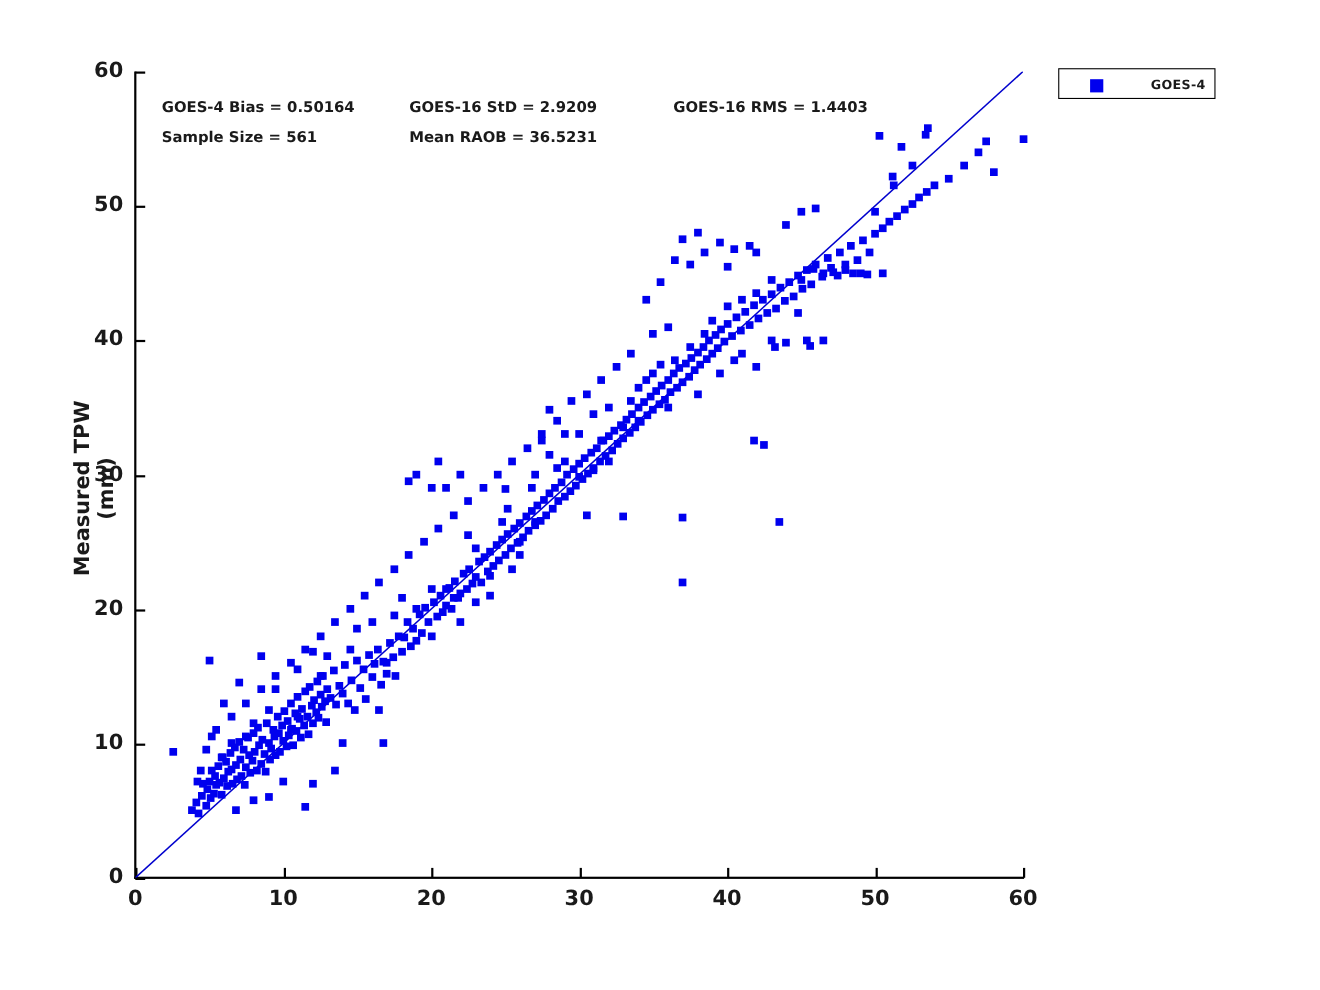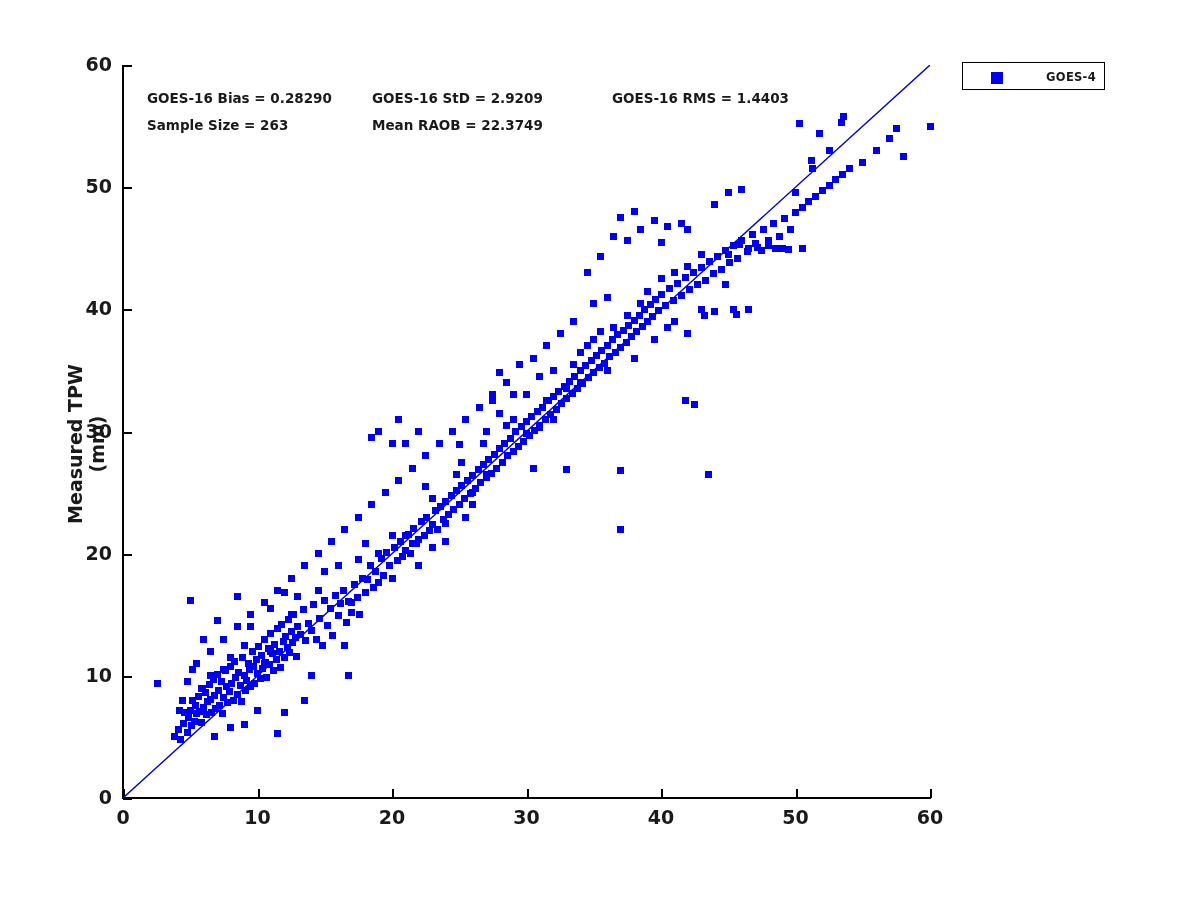--- a/index.html
+++ b/index.html
@@ -645,25 +645,25 @@
         <div class="pt" style="left: 366.375px; top: 332.458px; background: rgb(0, 0, 238);"></div>
         <div class="pt" style="left: 356.96px; top: 375.217px; background: rgb(0, 0, 238);"></div>
         <div class="pt" style="left: 335.44px; top: 393.542px; background: rgb(0, 0, 238);"></div>
         <div class="pt" style="left: 330.06px; top: 405.758px; background: rgb(0, 0, 238);"></div>
       </div>
   </div>
 
   <div id="ylabel">Measured TPW (mm)</div>
 
   <div id="stats-layer">
-      <div class="stat" style="left: 147px; top: 90px;">GOES-16 Bias = 0.28290</div>
+      <div class="stat" style="left: 147px; top: 90px;">GOES-4 Bias = 0.50164</div>
       <div class="stat" style="left: 372px; top: 90px;">GOES-16 StD = 2.9209</div>
       <div class="stat" style="left: 612px; top: 90px;">GOES-16 RMS = 1.4403</div>
-      <div class="stat" style="left: 147px; top: 117px;">Sample Size = 263</div>
-      <div class="stat" style="left: 372px; top: 117px;">Mean RAOB = 22.3749</div>
+      <div class="stat" style="left: 147px; top: 117px;">Sample Size = 561</div>
+      <div class="stat" style="left: 372px; top: 117px;">Mean RAOB = 36.5231</div>
     </div>
 
   <div id="legend">
     <div id="legend-swatch"></div>
     <div id="legend-label">GOES-4</div>
   </div>
 
 </div>
 
 </body></html>

